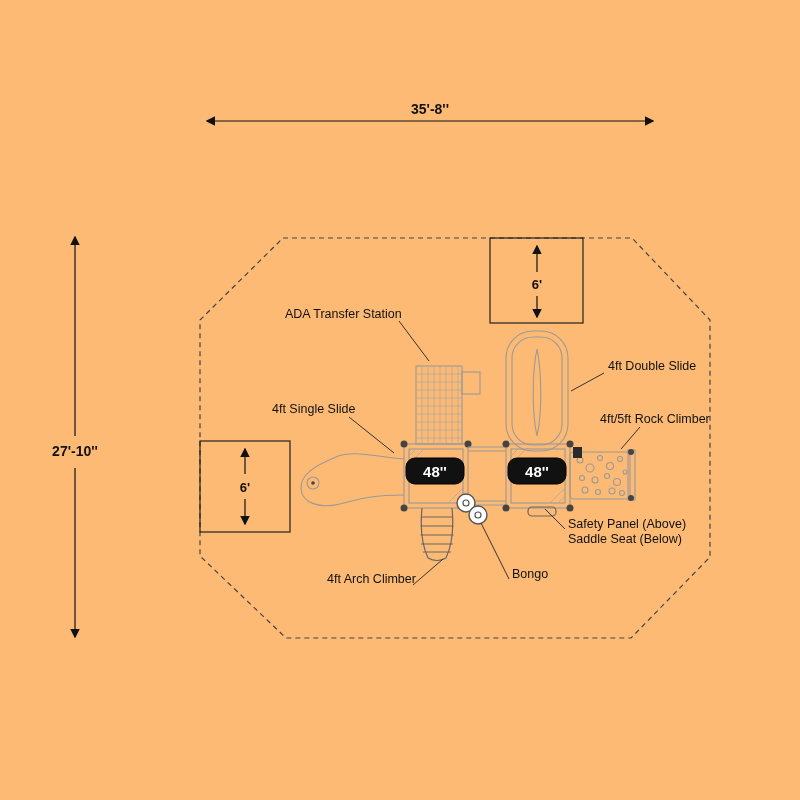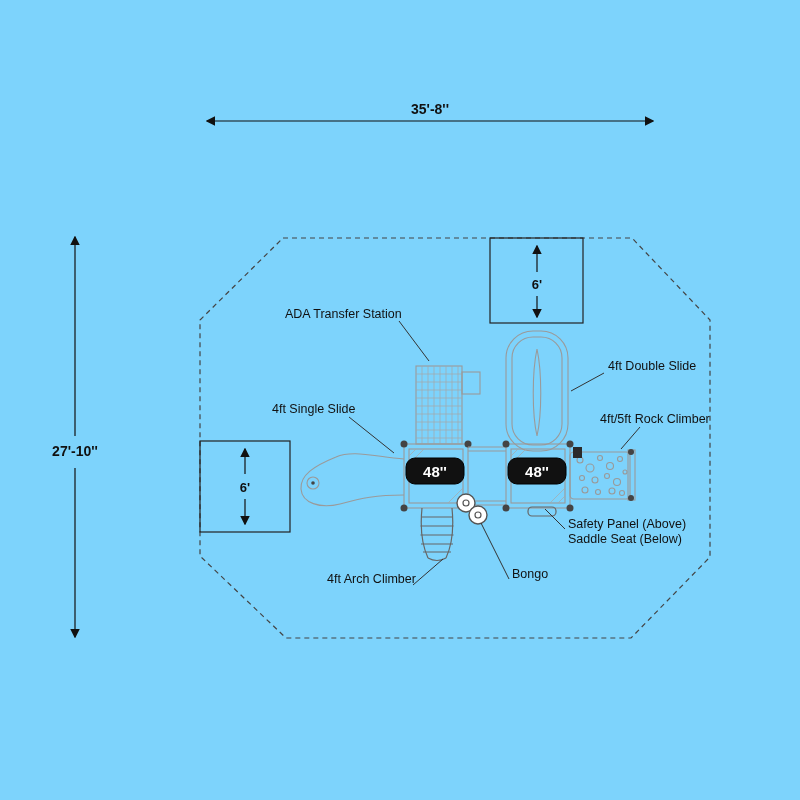--- a/index.html
+++ b/index.html
@@ -7,21 +7,21 @@
     padding: 0;
     background: #ffffff;
     width: 800px;
     height: 800px;
     font-family: "Liberation Sans", sans-serif;
   }
   .canvas {
     position: relative;
     width: 800px;
     height: 800px;
-    background: #7dd3fc;
+    background: #fdba74;
     overflow: hidden;
   }
   svg { display: block; }
   text {
     font-family: "Liberation Sans", sans-serif;
     fill: #111111;
   }
   .dim-text { font-size: 14px; font-weight: 700; }
   .zone-text { font-size: 13px; font-weight: 700; }
   .callout-text { font-size: 12.5px; font-weight: 400; }

